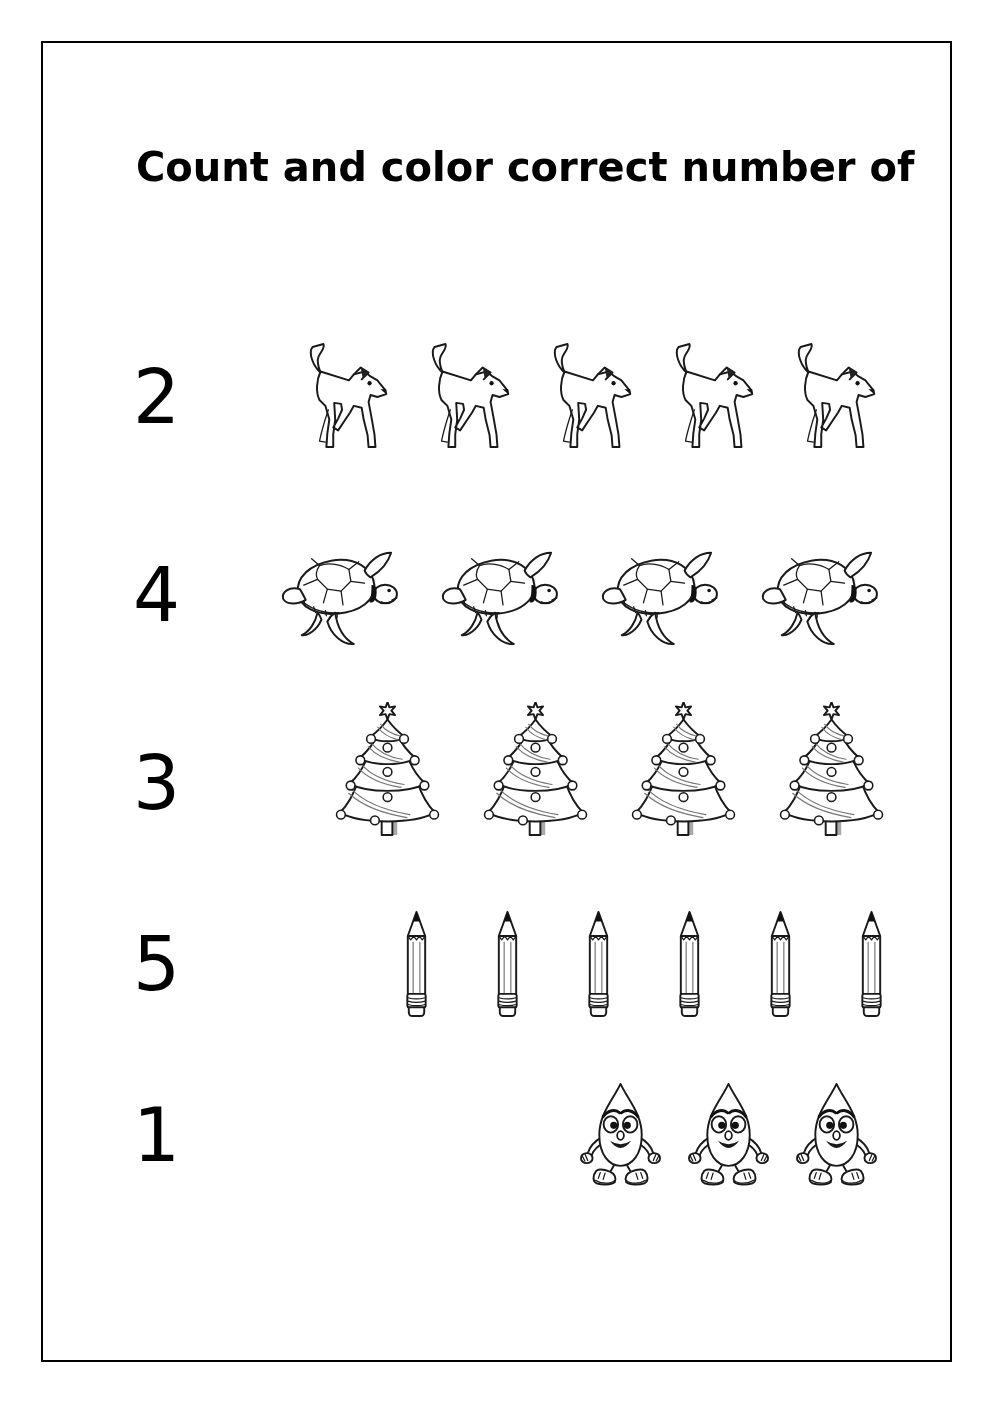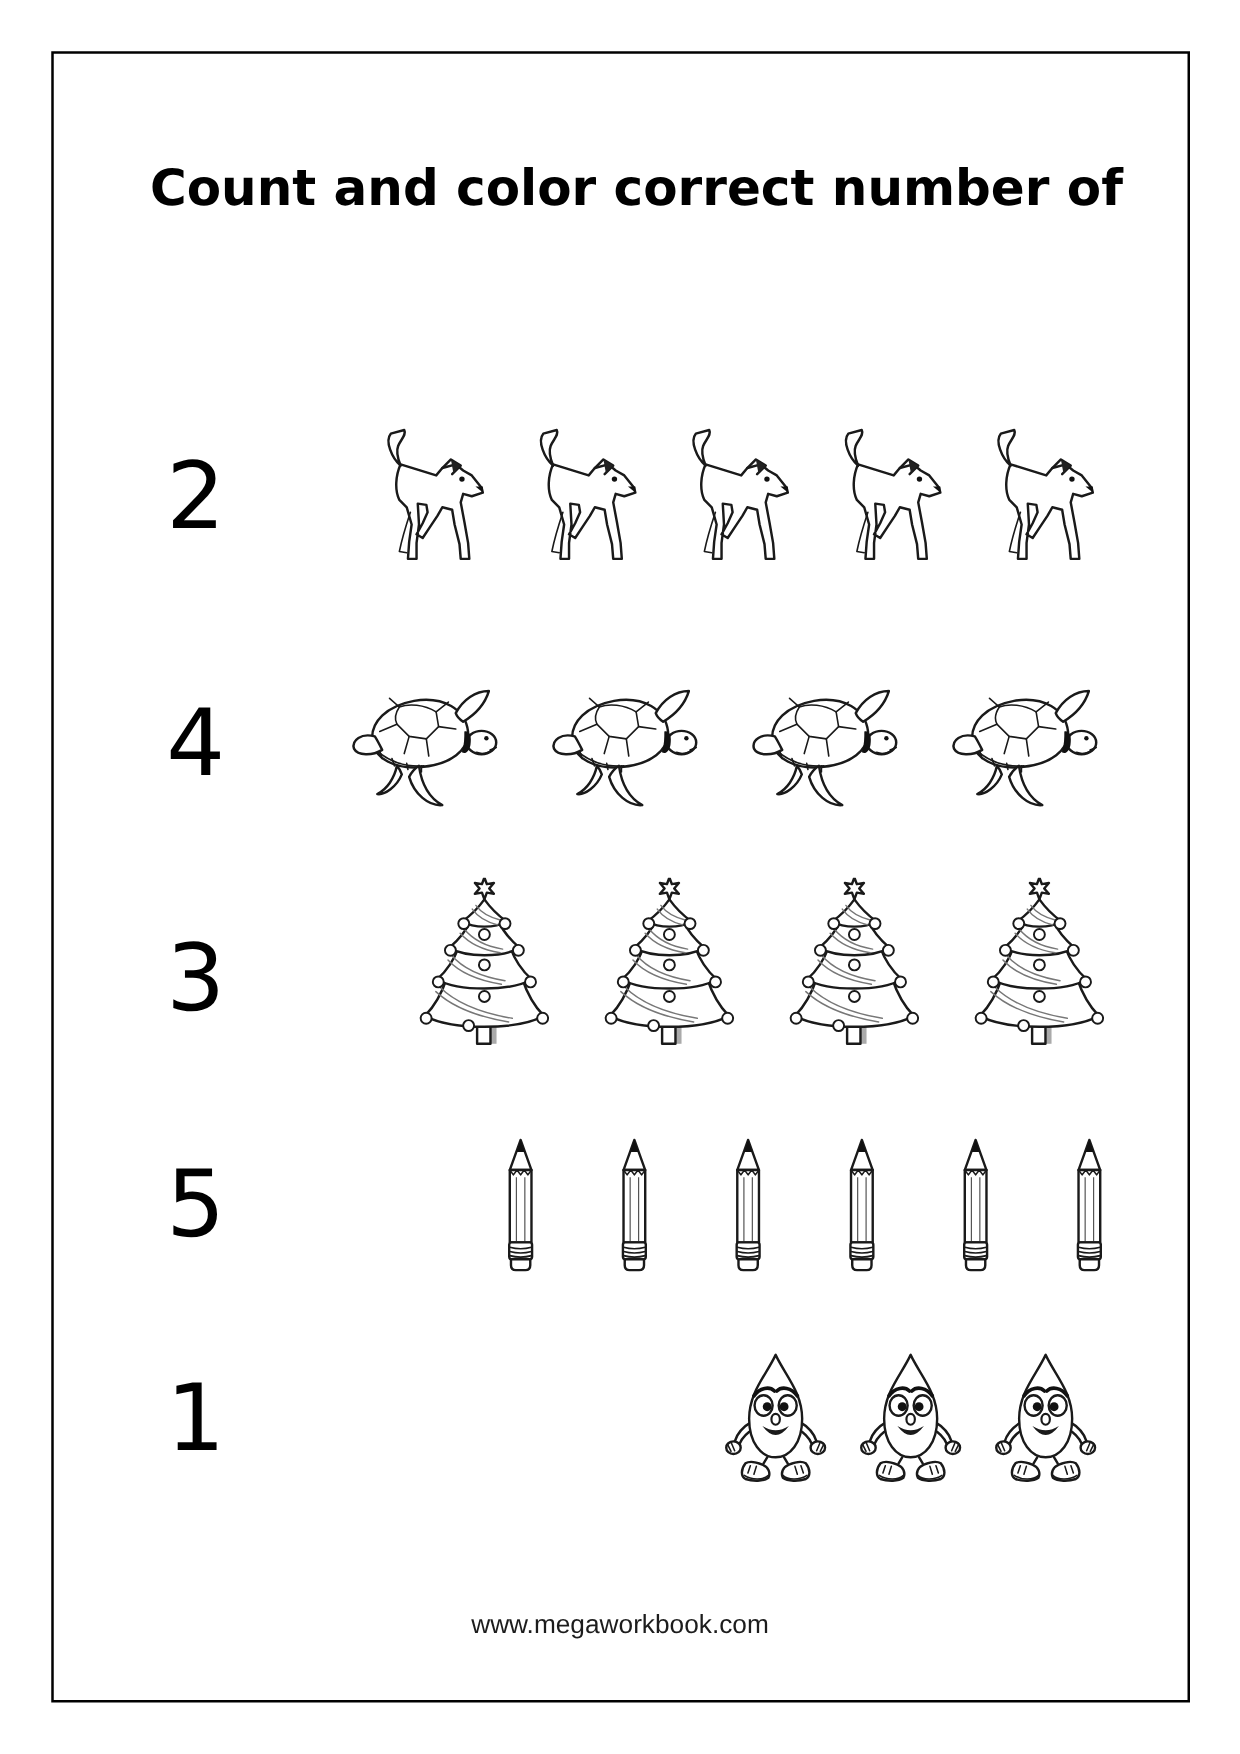--- a/index.html
+++ b/index.html
@@ -5,21 +5,21 @@
   html,body{margin:0;padding:0;background:#fff;}
   .page{
     position:relative;width:992px;height:1403px;background:#fff;
     font-family:"DejaVu Sans",sans-serif;color:#000;overflow:hidden;
   }
   .frame{
     position:absolute;left:41px;top:41px;width:911px;height:1321px;
     border:2px solid #000;box-sizing:border-box;
   }
   .title{
-    position:absolute;left:120px;top:112px;width:750px;margin:0;
+    position:absolute;left:120px;top:112px;width:750px;margin:16px;
     font-size:40px;font-weight:700;line-height:78px;color:#000;
     font-family:"DejaVu Sans",sans-serif;
   }
   .title .tline1{display:block;text-align:justify;text-align-last:justify;white-space:nowrap;}
   .title .tline2{display:block;}
   .row{position:absolute;left:133px;right:104px;display:flex;align-items:center;}
   .num{font-size:74px;line-height:1;font-weight:400;color:#000;}
   .objects{margin-left:auto;display:flex;align-items:center;}
   .r0{top:338px;height:118px;} .r0 .objects{gap:14px;}
   .r1{top:542px;height:106px;} .r1 .objects{gap:32px;}
@@ -278,14 +278,13 @@
           </svg>
         </span>
         <span class="obj obj-water-drop">
           <svg>
             <use href="#sym-water-drop"></use>
           </svg>
         </span>
       </div>
   </div>
 
-  <div class="footer">www.megaworkbook.com</div>
 </div>
 
 </body></html>

